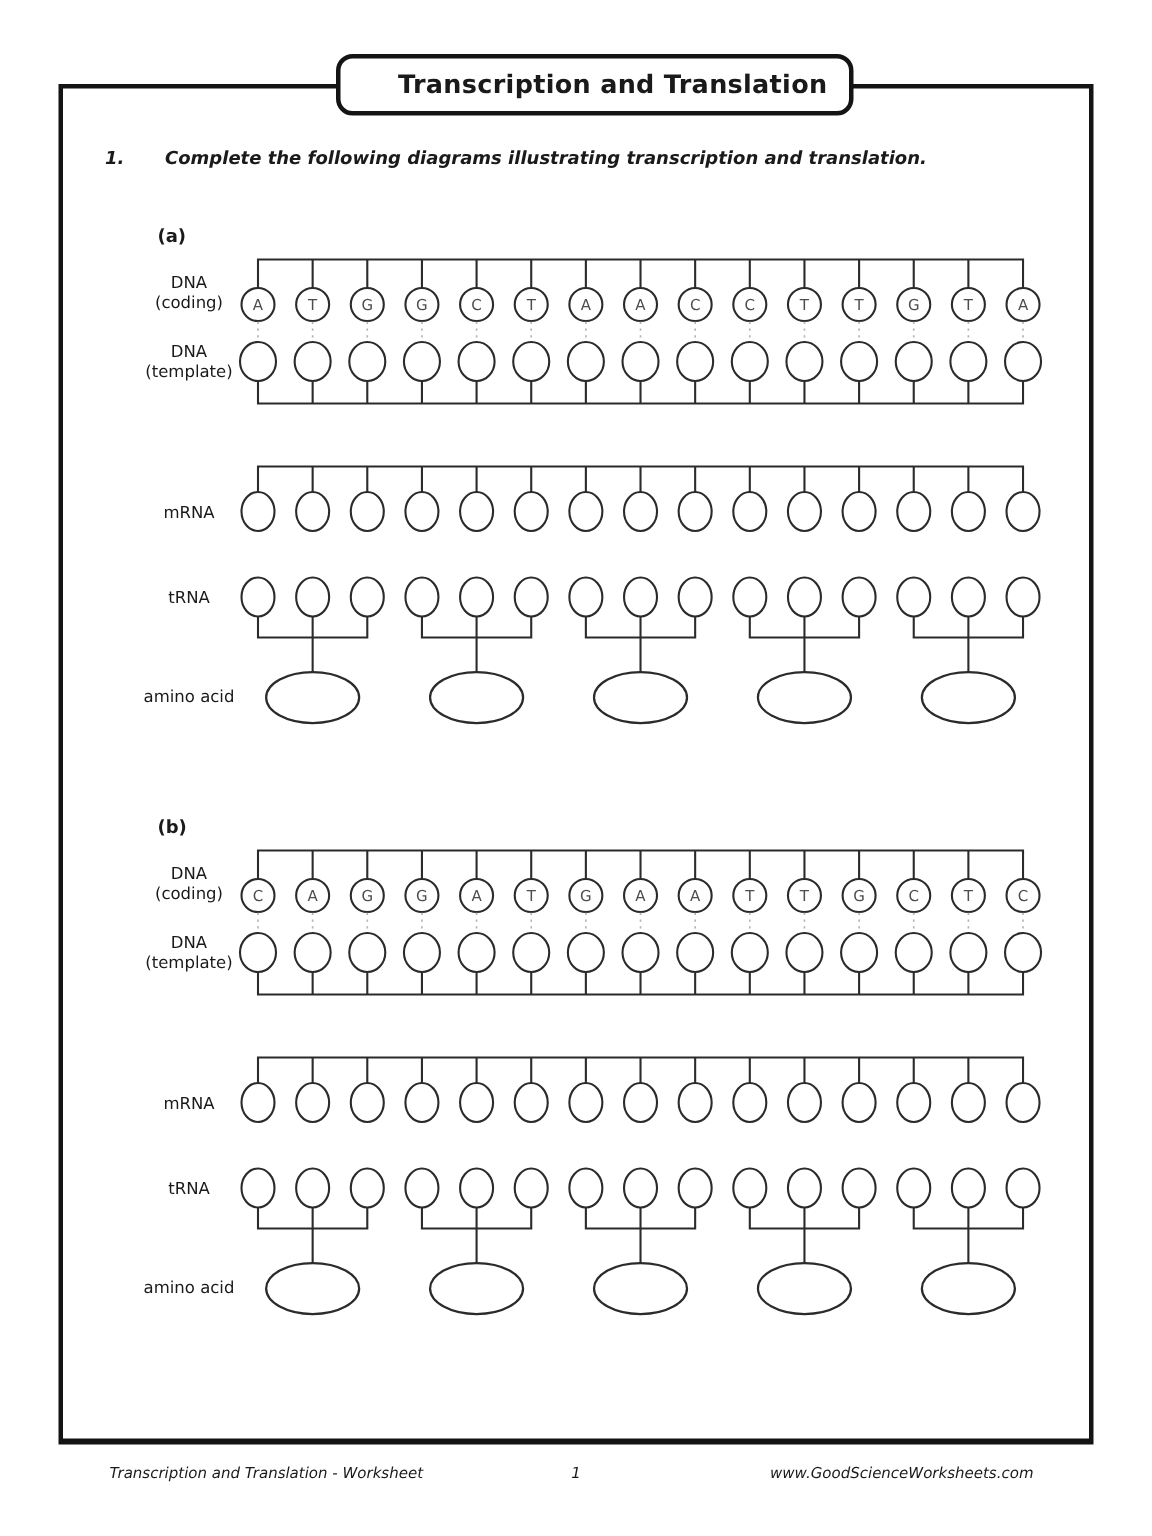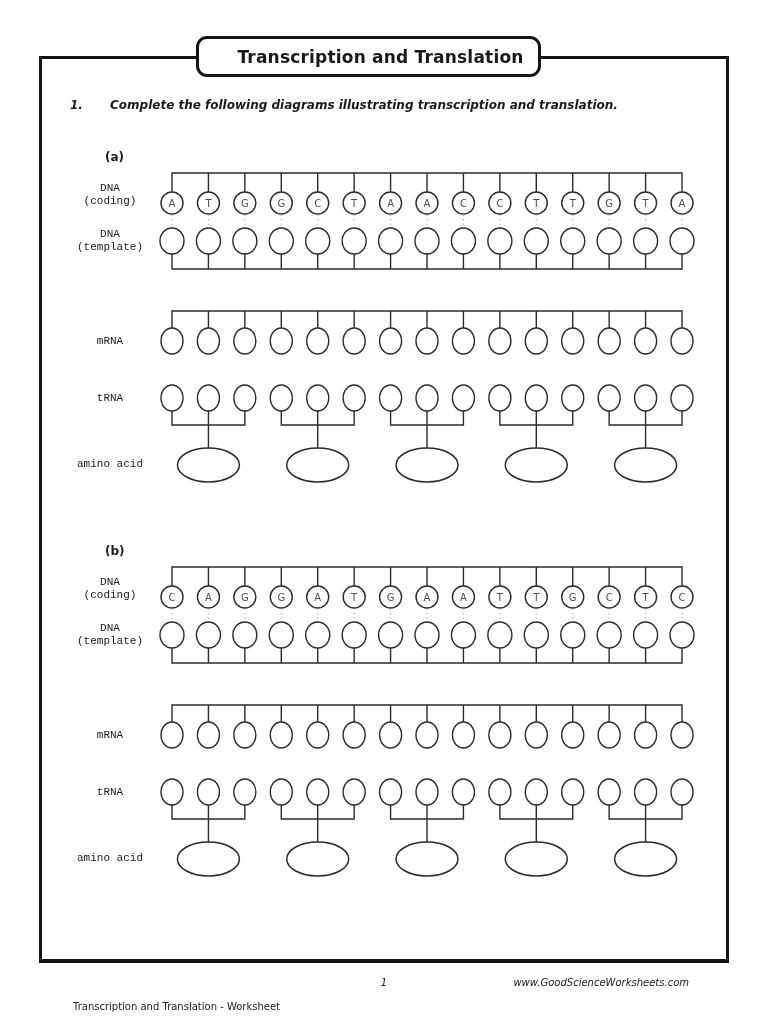--- a/index.html
+++ b/index.html
@@ -5,41 +5,41 @@
   html,body { margin:0; padding:0; background:#fff; }
   .page {
     position:relative; width:768px; height:1024px; background:#ffffff;
     font-family:"DejaVu Sans","Liberation Sans",sans-serif; color:#1a1a1a; overflow:hidden;
   }
   .page-border {
     position:absolute; left:39px; top:56px; width:690px; height:907px;
     border:3px solid #141414; border-bottom-width:4px; box-sizing:border-box;
   }
   .title-box {
-    position:absolute; left:196px; top:36px; width:345px; height:41px;
+    position:absolute; left:224px; top:36px; width:345px; height:41px;
     background:#fff; border:3px solid #141414; border-radius:11px; box-sizing:border-box;
     display:flex; align-items:center; justify-content:center;
     font-weight:bold; font-size:17px; letter-spacing:0.2px; white-space:nowrap;padding-left:24px;
   }
   .question-number {
     position:absolute; left:70px; top:98px;
     font-weight:bold; font-style:italic; font-size:12px;
   }
   .question-text {
     position:absolute; left:110px; top:98px;
     font-weight:bold; font-style:italic; font-size:12px;
   }
   .diagram-label { position:absolute; left:105px; font-weight:bold; font-size:12px; }
   .rowlabel {
-    position:absolute; left:55px; width:110px; text-align:center;
-    font-size:11px; line-height:13px; color:#1a1a1a;font-family:Liberation Mono, monospace;
+    position:absolute; left:71px; width:110px; text-align:center;
+    font-size:11px; line-height:13px; color:#1a1a1a;
   }
   svg.diagram { position:absolute; left:55px; width:670px; height:330px; }
   svg.diagram text { font-family:"DejaVu Sans","Liberation Sans",sans-serif; }
-  .footer-left  { position:absolute; left:73px;  top:1001px; font-size:10px; }
+  .footer-left  { position:absolute; left:73px;  top:977px; font-size:10px; font-style:italic; }
   .footer-center{ position:absolute; left:0;     top:977px; width:768px; text-align:center; font-size:10px; font-style:italic; }
   .footer-right { position:absolute; right:79px; top:977px; font-size:10px; font-style:italic; }
 </style>
 </head>
 <body>
 
 <div class="page">
 
   <div class="page-border"></div>
 

